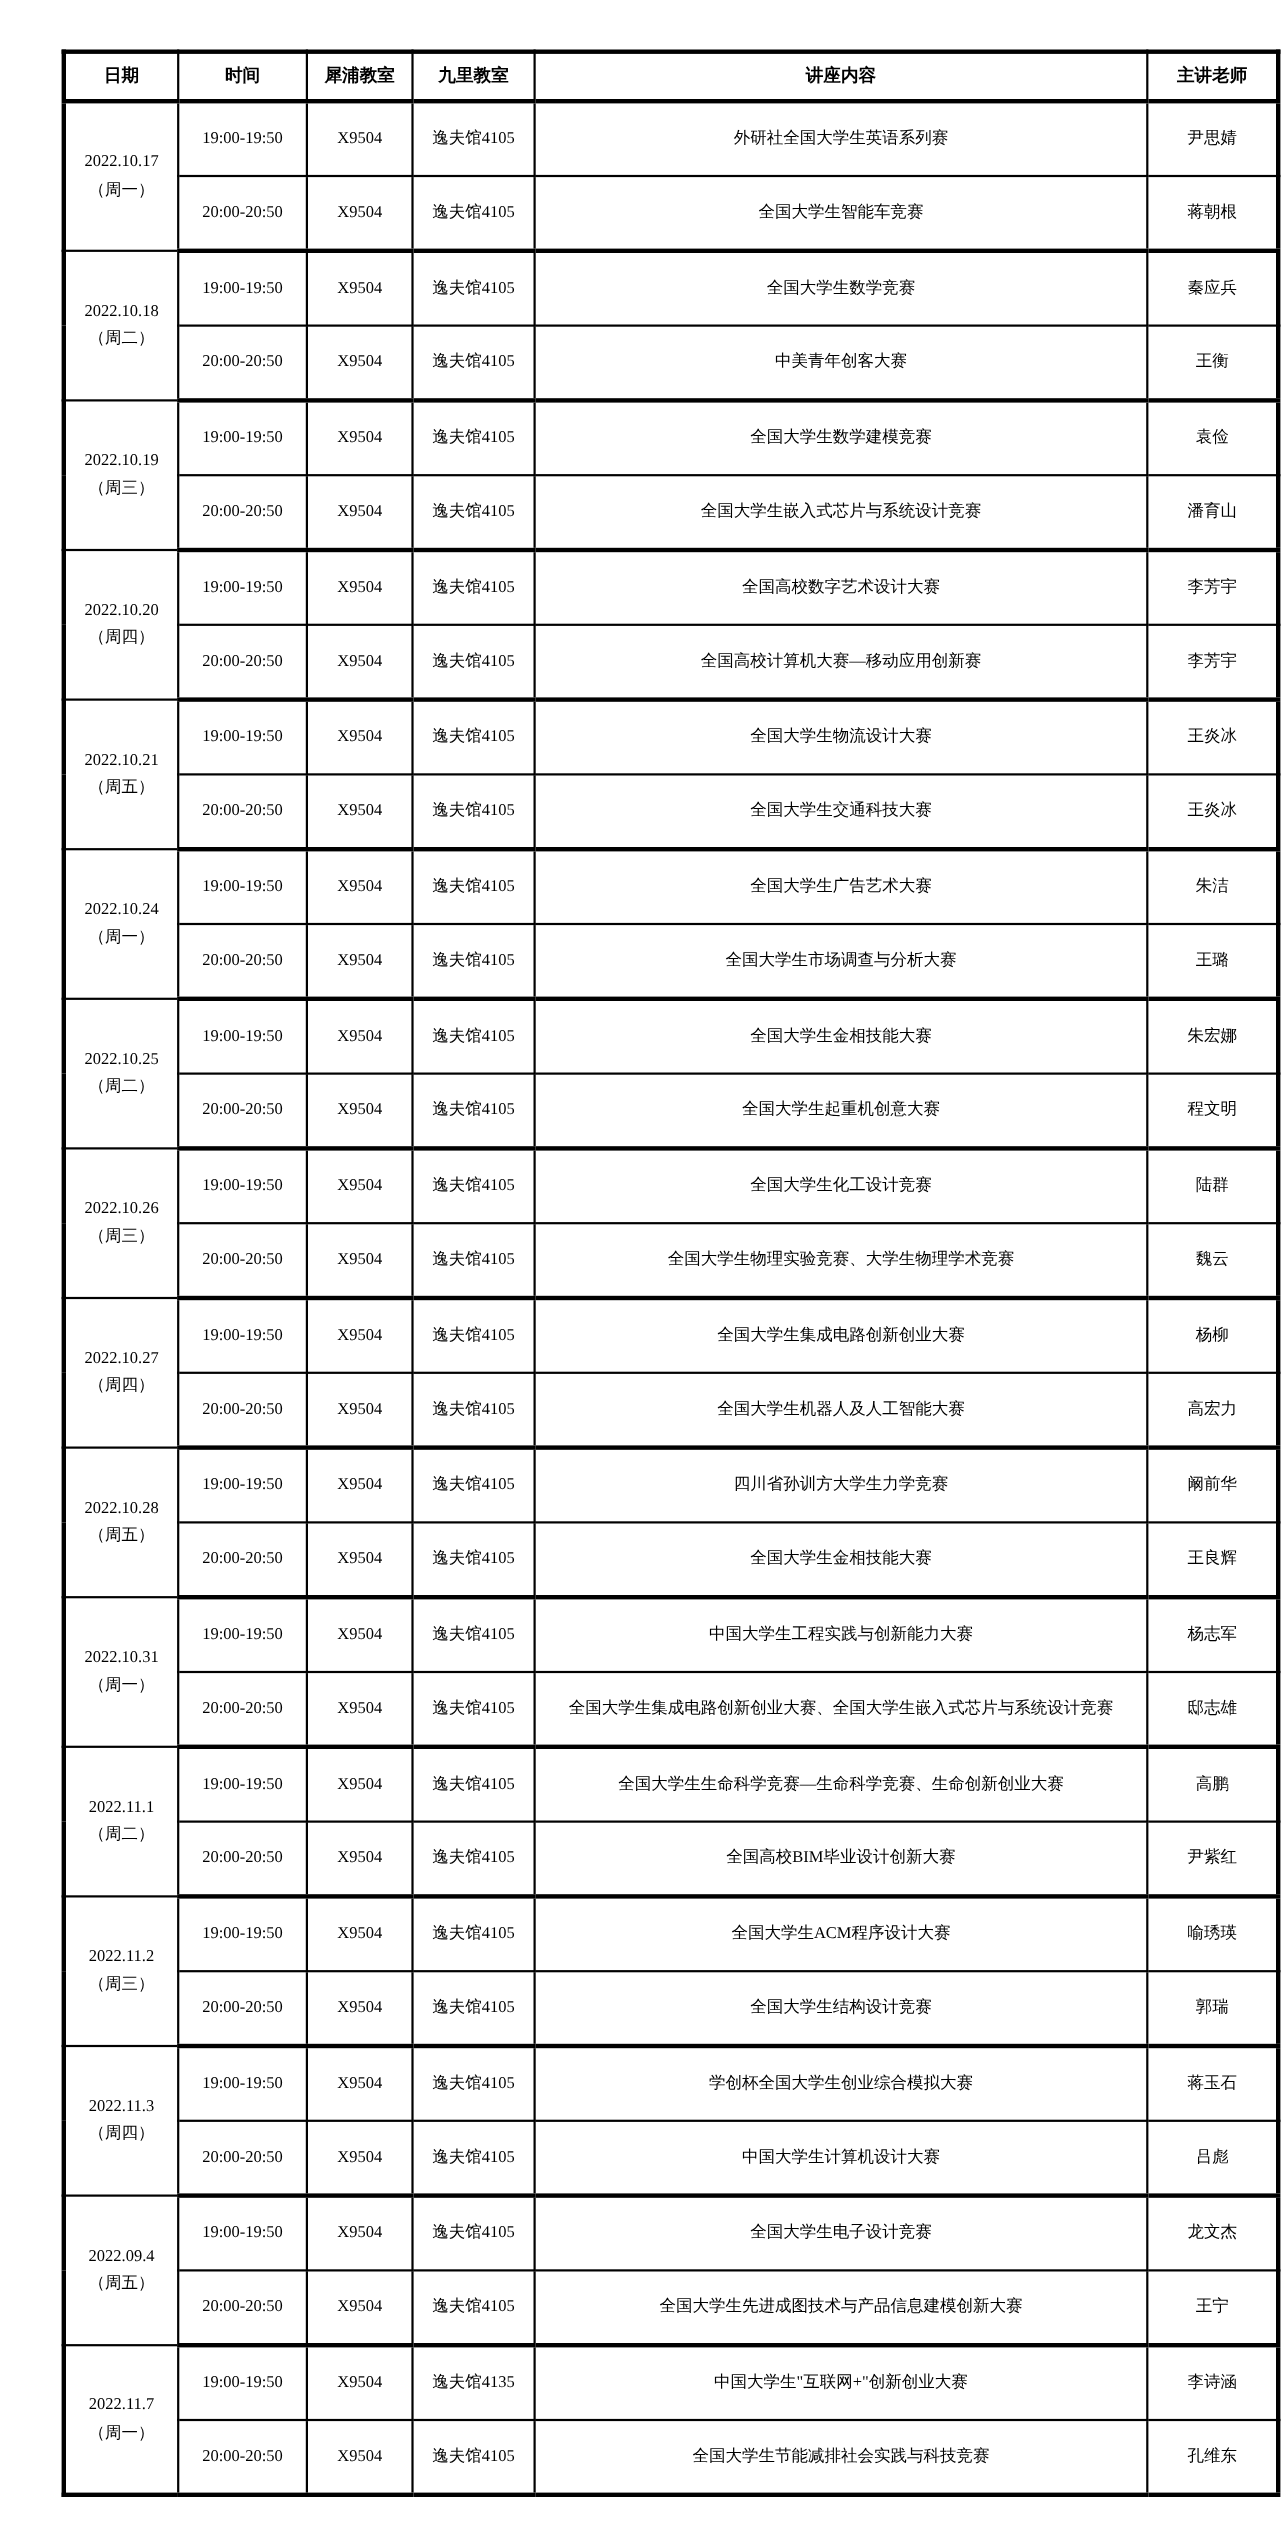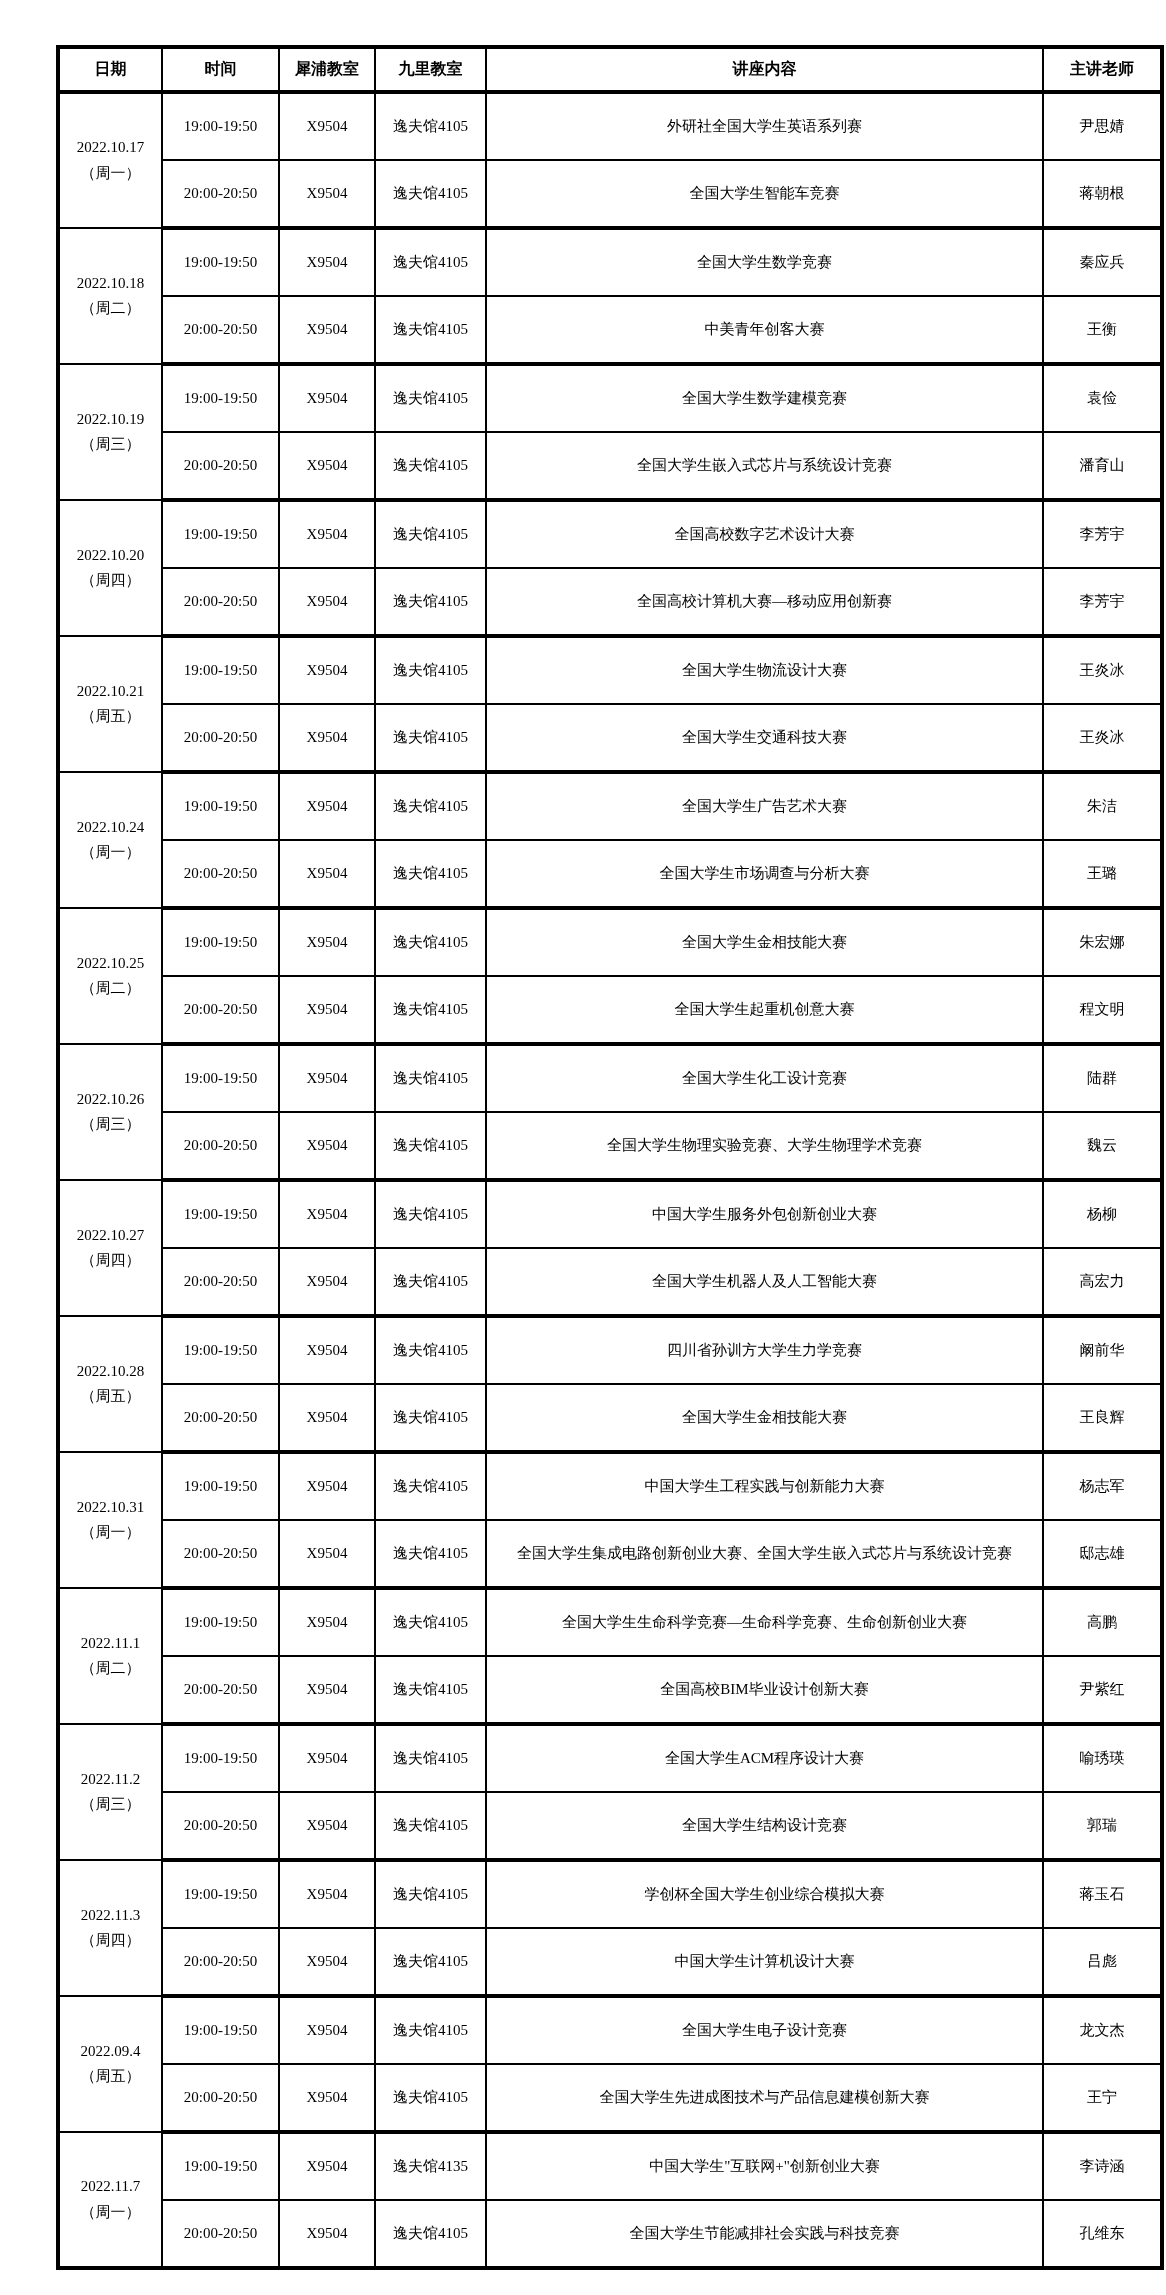--- a/index.html
+++ b/index.html
@@ -228,21 +228,21 @@
           <td>魏云</td>
         </tr>
         <tr>
           <td class="date-cell" rowspan="2">
             <div>2022.10.27</div>
             <div>（周四）</div>
           </td>
           <td>19:00-19:50</td>
           <td>X9504</td>
           <td>逸夫馆4105</td>
-          <td>中国大学生服务外包创新创业大赛</td>
+          <td>全国大学生集成电路创新创业大赛</td>
           <td>杨柳</td>
         </tr>
         <tr class="group-end">
           <td>20:00-20:50</td>
           <td>X9504</td>
           <td>逸夫馆4105</td>
           <td>全国大学生机器人及人工智能大赛</td>
           <td>高宏力</td>
         </tr>
         <tr>

